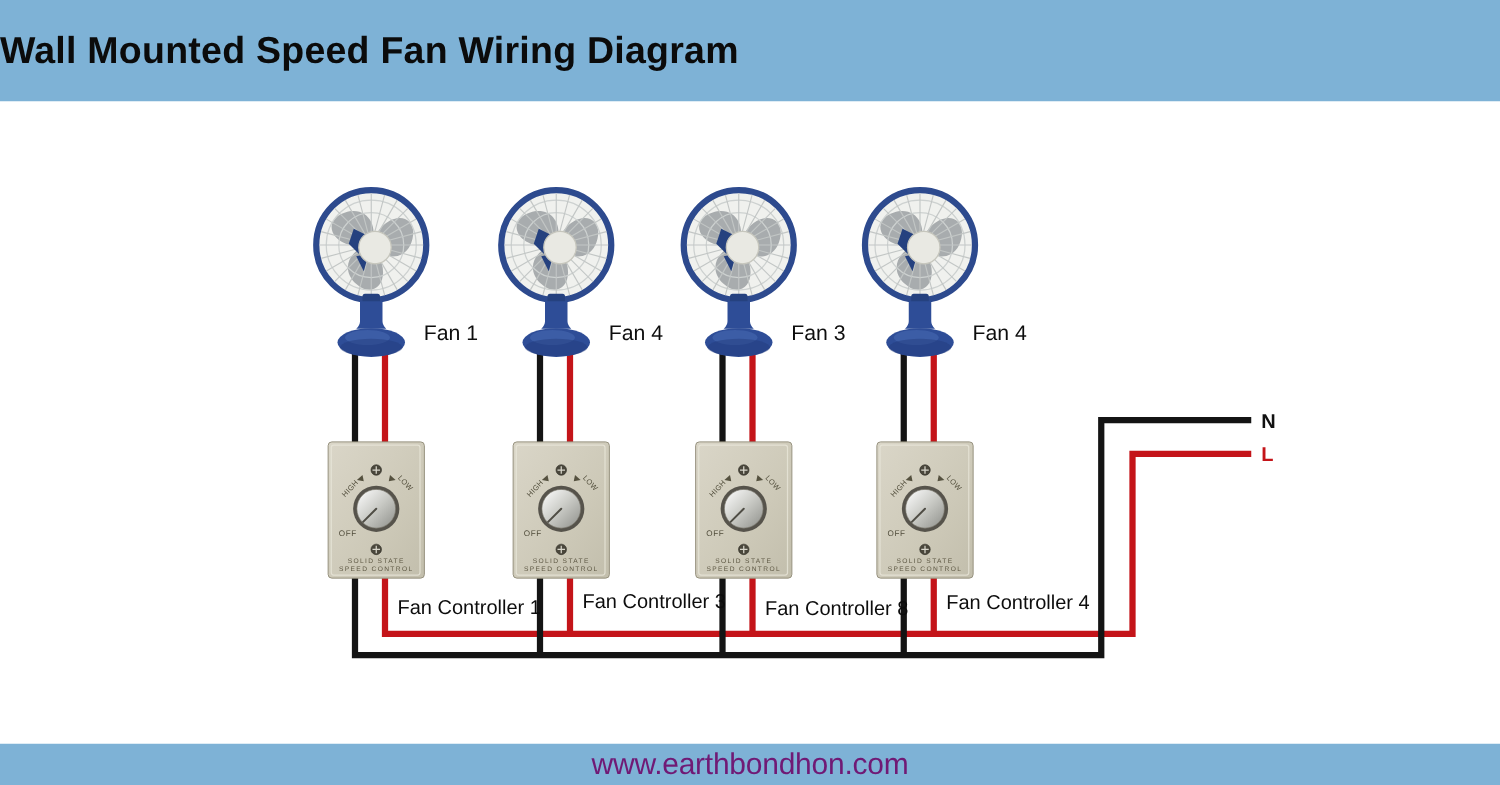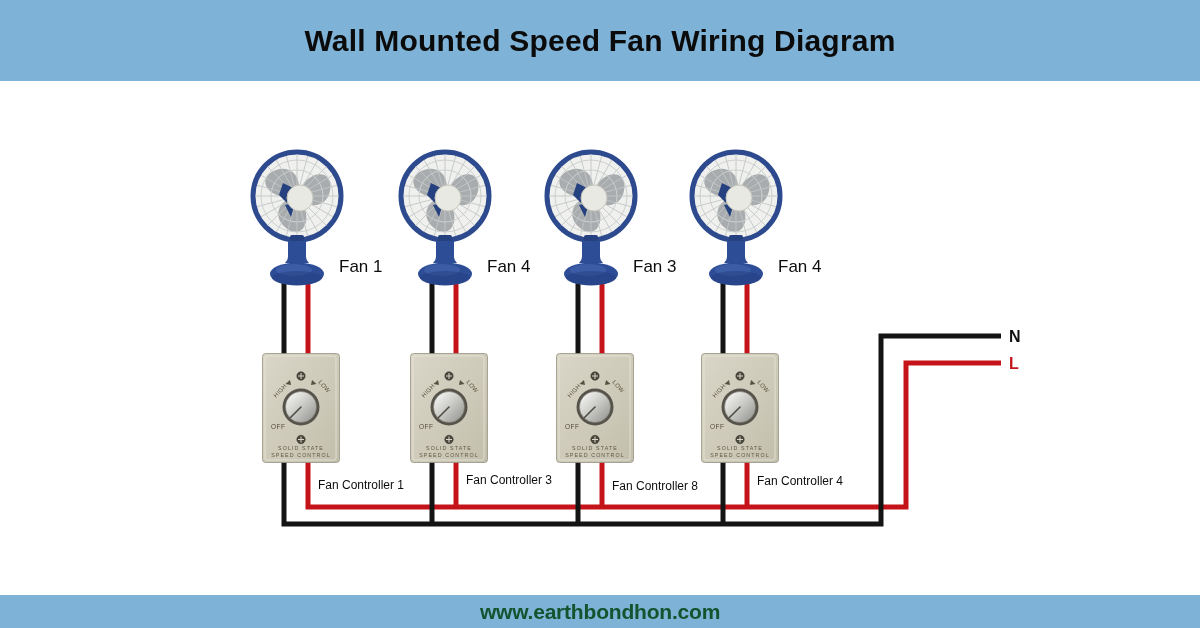--- a/index.html
+++ b/index.html
@@ -3,40 +3,40 @@
 <meta charset="utf-8">
 <style>
   html,body{margin:0;padding:0;background:#ffffff;}
   .canvas{
     position:relative;width:1200px;height:628px;overflow:hidden;
     background:#ffffff;font-family:"Liberation Sans",sans-serif;
   }
   
   .titlebar{
     position:absolute;left:0;top:0;width:1200px;height:81px;
-    background:#7eb2d6;display:flex;align-items:center;justify-content:center;
+    background:#7eb2d6;display:flex;align-items:center;
   }
   .titlebar h1{
     margin:0;font-size:30px;font-weight:bold;color:#0b0b0b;letter-spacing:.2px;
     font-family:"Liberation Sans",sans-serif;
   }
   .footbar{
     position:absolute;left:0;top:595px;width:1200px;height:33px;
     background:#7eb2d6;display:flex;align-items:center;justify-content:center;
   }
   .footbar .url{
-    font-size:21px;font-weight:bold;color:#14532d;letter-spacing:-0.2px;
+    font-size:24px;font-weight:normal;color:#701a75;letter-spacing:-0.2px;
   }
   
   .wires{position:absolute;left:0;top:0;width:1200px;height:628px;z-index:1;}
   .fan{position:absolute;width:120px;height:142px;top:147px;z-index:2;}
   .ctrl{position:absolute;width:80px;height:112px;top:352px;z-index:2;}
   .lbl{position:absolute;z-index:3;color:#0d0d0d;white-space:nowrap;}
   .fan-lbl{font-size:17px;top:257px;}
-  .ctrl-lbl{font-size:12px;}
+  .ctrl-lbl{font-size:16px;}
   .supply-label{font-family:"Liberation Sans",sans-serif;font-size:16px;font-weight:bold;}
   .defs-holder{position:absolute;width:0;height:0;overflow:hidden;}
 </style>
 </head>
 <body>
 
 <div class="canvas">
 
   <div class="titlebar">
     <h1>Wall Mounted Speed Fan Wiring Diagram</h1>

